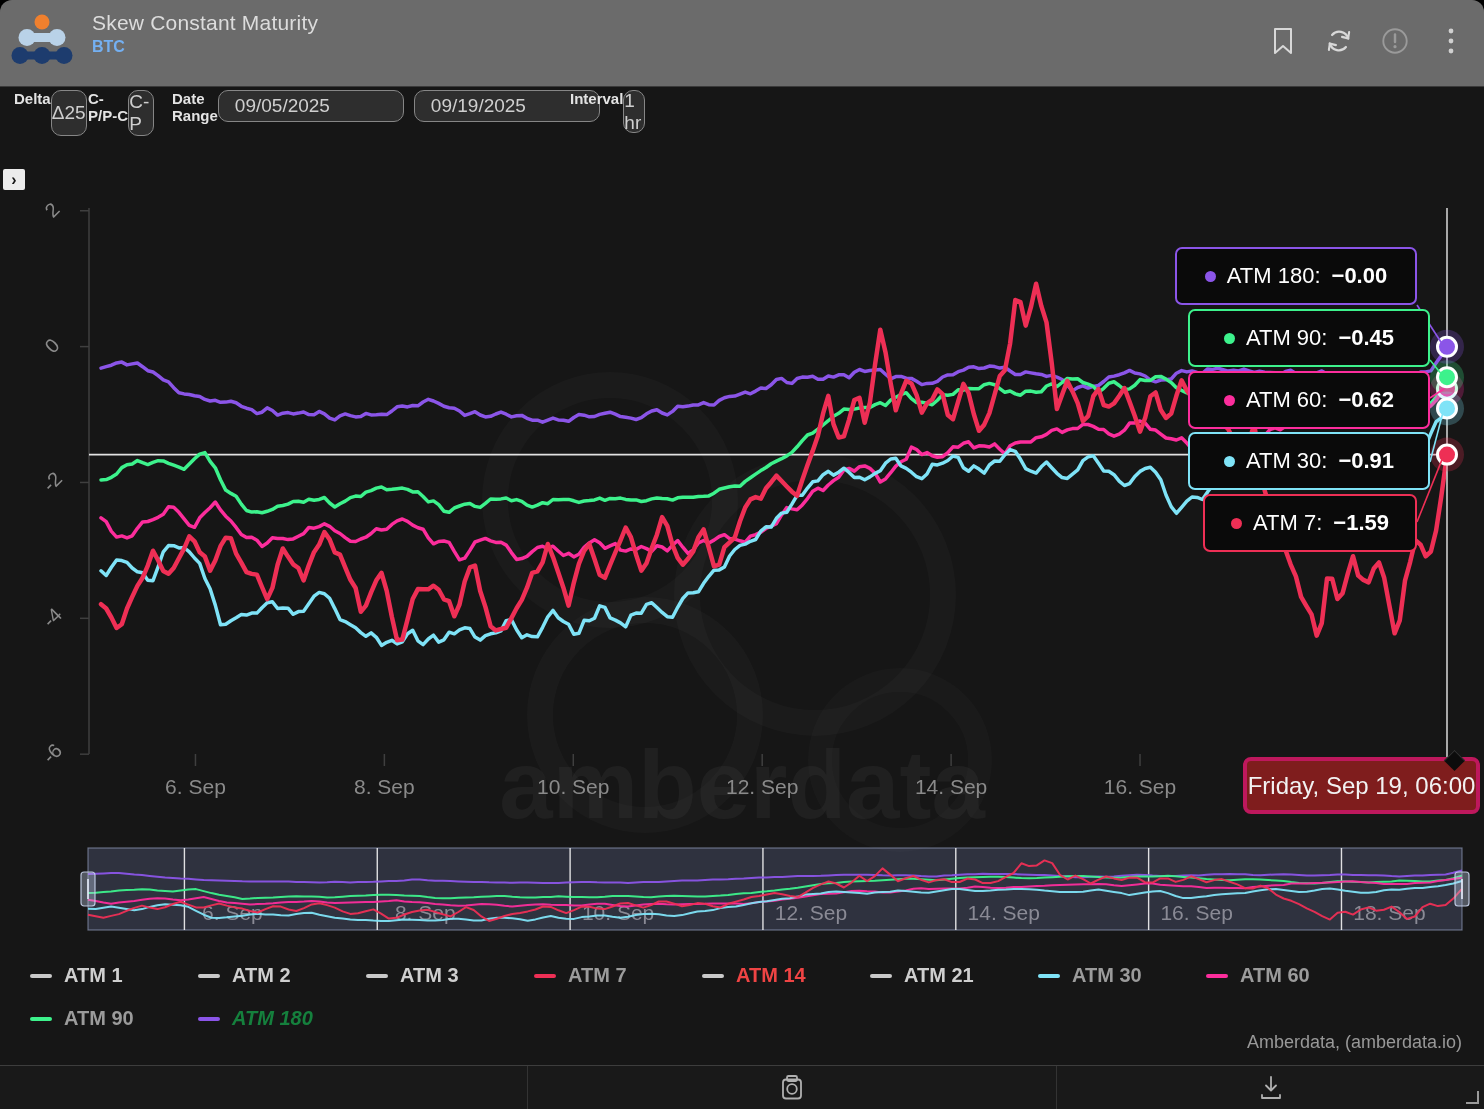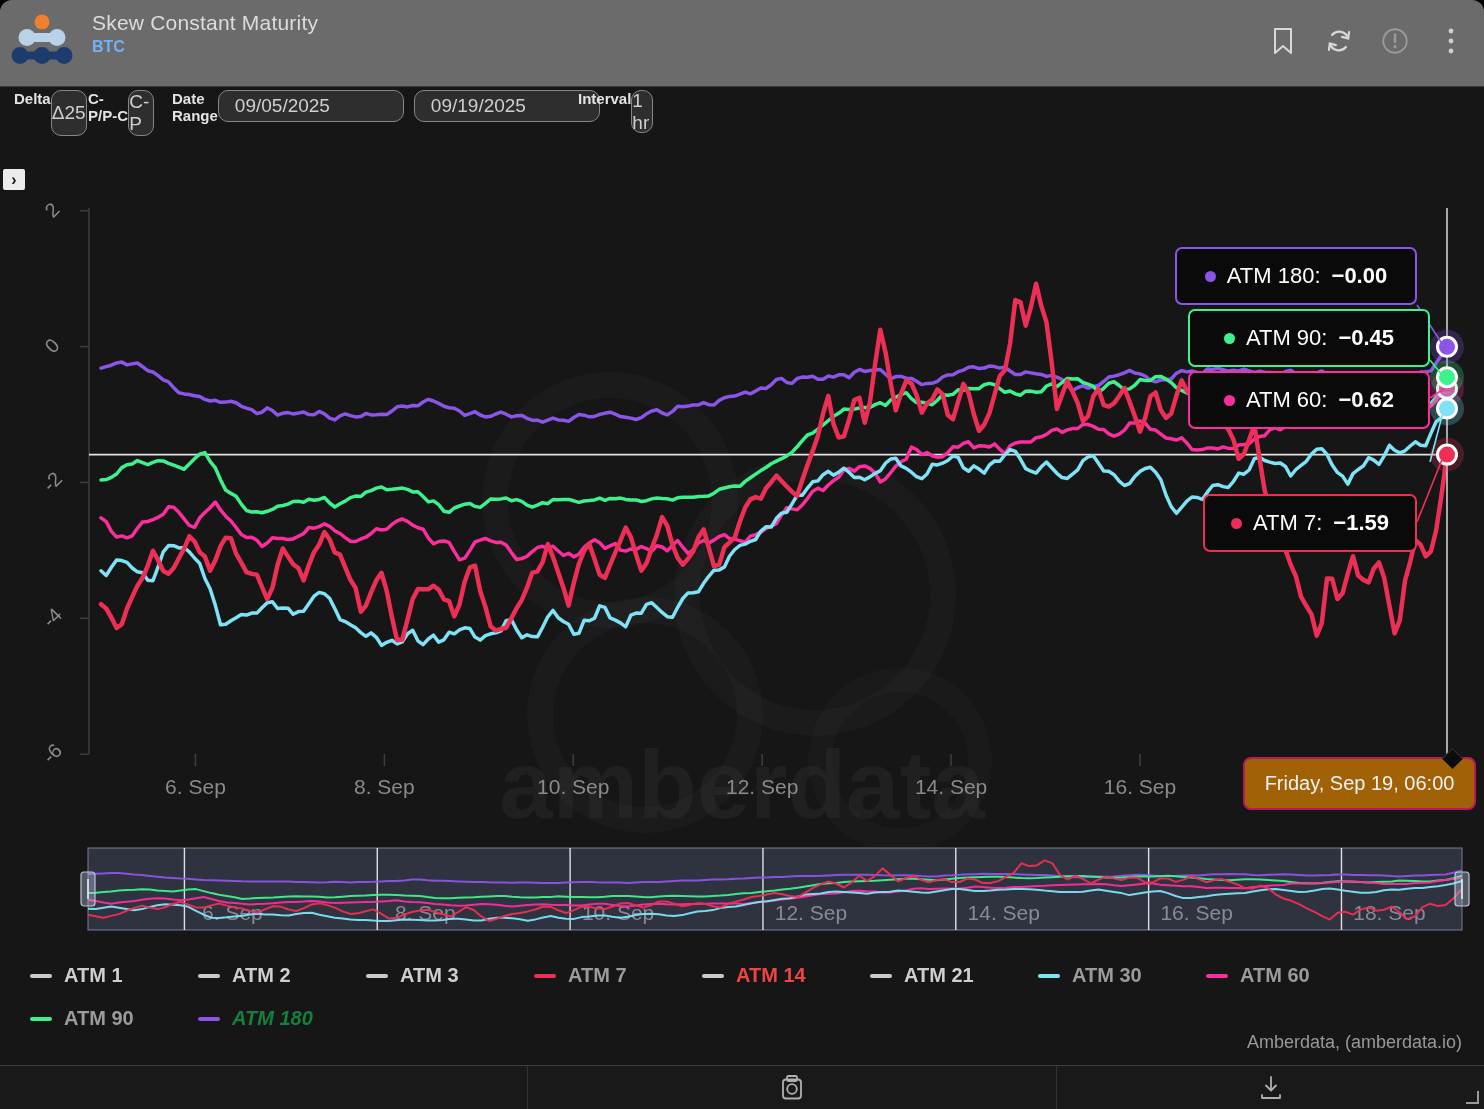--- a/index.html
+++ b/index.html
@@ -20,42 +20,42 @@
   .ctl-label{font-size:15px;font-weight:bold;color:#e3e3e3;margin-bottom:7px;}
   .ctl-box{background:#2e2e2e;border:1.5px solid #868686;border-radius:10px;color:#cfcfcf;
            display:flex;align-items:center;justify-content:center;font-size:19px;box-sizing:border-box;}
   #delta-group{width:56px;margin-right:18px;}
   #delta-button{height:46px;}
   #cp-group{width:66px;margin-right:18px;}
   #cp-button{height:46px;}
   #date-group{width:382px;margin-right:16px;}
   .date-row{display:flex;gap:10px;}
   .date-box{width:186px;height:32px;justify-content:flex-start;padding-left:16px;}
-  #interval-group{width:75px;margin-left:8px;}
+  #interval-group{width:75px;}
   #interval-button{height:43px;}
   #expander{position:absolute;left:3px;top:169px;width:22px;height:21px;background:#ececec;color:#151515;
             display:flex;align-items:center;justify-content:center;font-size:16px;font-weight:bold;border-radius:2px;cursor:pointer;}
 
   
   #main-chart{position:absolute;left:0;top:170px;overflow:visible;}
   #navigator{position:absolute;left:88px;top:848px;overflow:visible;}
 
   
   .tip{position:absolute;background:#0a0a0a;border:2px solid #fff;border-radius:7px;height:58px;
        display:flex;align-items:center;justify-content:center;gap:11px;box-sizing:border-box;color:#fff;font-size:22px;z-index:5;}
   .tip .dot{width:11px;height:11px;border-radius:50%;flex:0 0 auto;}
   .tip .val{font-weight:bold;}
   #tip-atm180{left:1175px;top:247px;width:242px;}
   #tip-atm90{left:1188px;top:309px;width:242px;}
   #tip-atm60{left:1188px;top:371px;width:242px;}
   #tip-atm30{left:1188px;top:432px;width:242px;}
   #tip-atm7{left:1203px;top:494px;width:214px;}
 
-  #date-tip{position:absolute;left:1243px;top:757px;width:229px;height:49px;background:#a16207;
-            border:2px solid #be185d;border-radius:8px;color:#f2f2f2;font-size:20px;
+  #date-tip{position:absolute;left:1243px;top:757px;width:229px;height:49px;background:#7f1d1d;
+            border:4px solid #be185d;border-radius:8px;color:#f2f2f2;font-size:24px;
             display:flex;align-items:center;justify-content:center;z-index:6;}
   #date-tip:after{content:"";position:absolute;top:-8px;right:14px;width:14px;height:14px;background:#0c0c0c;
             border-left:1px solid #343434;border-top:1px solid #343434;transform:rotate(45deg);}
 
   
   #legend{position:absolute;left:30px;top:960px;width:1380px;display:flex;flex-wrap:wrap;row-gap:12px;}
   .legend-item{width:168px;height:31px;display:flex;align-items:center;gap:12px;cursor:pointer;}
   .legend-dash{width:22px;height:4px;border-radius:2px;flex:0 0 auto;}
   .legend-label{font-size:20px;font-weight:bold;}
 
@@ -249,20 +249,25 @@
   <div class="tip" id="tip-atm90" style="border-color: rgb(61, 242, 140);">
     <span class="dot" style="background: rgb(61, 242, 140);"></span>
     <span>ATM 90:</span>
     <span class="val">−0.45</span>
   </div>
   <div class="tip" id="tip-atm60" style="border-color: rgb(252, 45, 156);">
     <span class="dot" style="background: rgb(252, 45, 156);"></span>
     <span>ATM 60:</span>
     <span class="val">−0.62</span>
   </div>
+  <div class="tip" id="tip-atm30" style="border-color: rgb(127, 227, 247);">
+    <span class="dot" style="background: rgb(127, 227, 247);"></span>
+    <span>ATM 30:</span>
+    <span class="val">−0.91</span>
+  </div>
   <div class="tip" id="tip-atm7" style="border-color: rgb(238, 47, 85);">
     <span class="dot" style="background: rgb(238, 47, 85);"></span>
     <span>ATM 7:</span>
     <span class="val">−1.59</span>
   </div>
 
   <div id="date-tip">Friday, Sep 19, 06:00</div>
 
   <div id="legend">
       <div class="legend-item">

